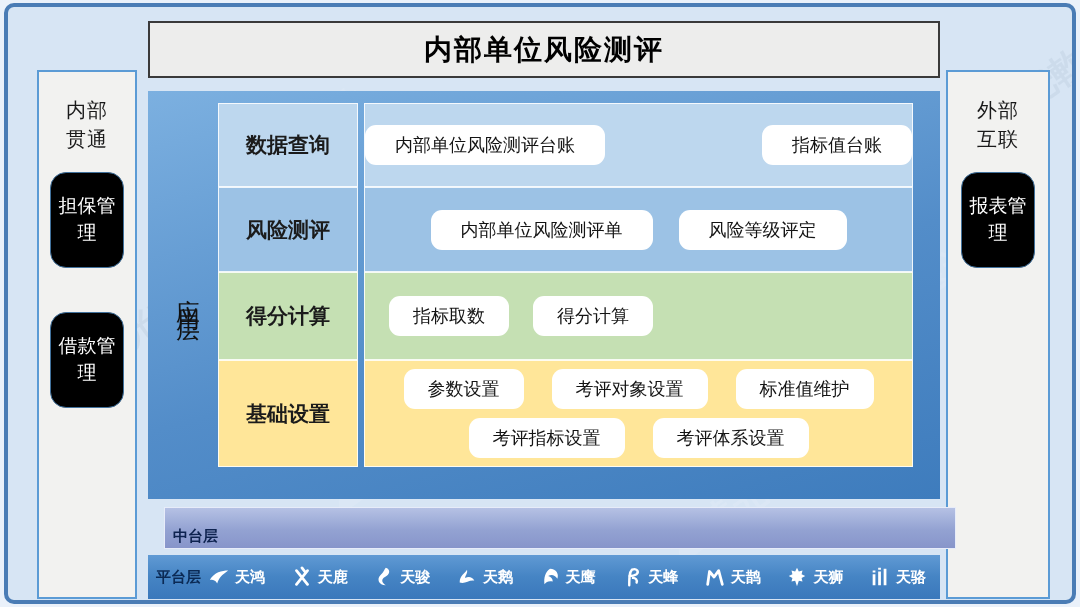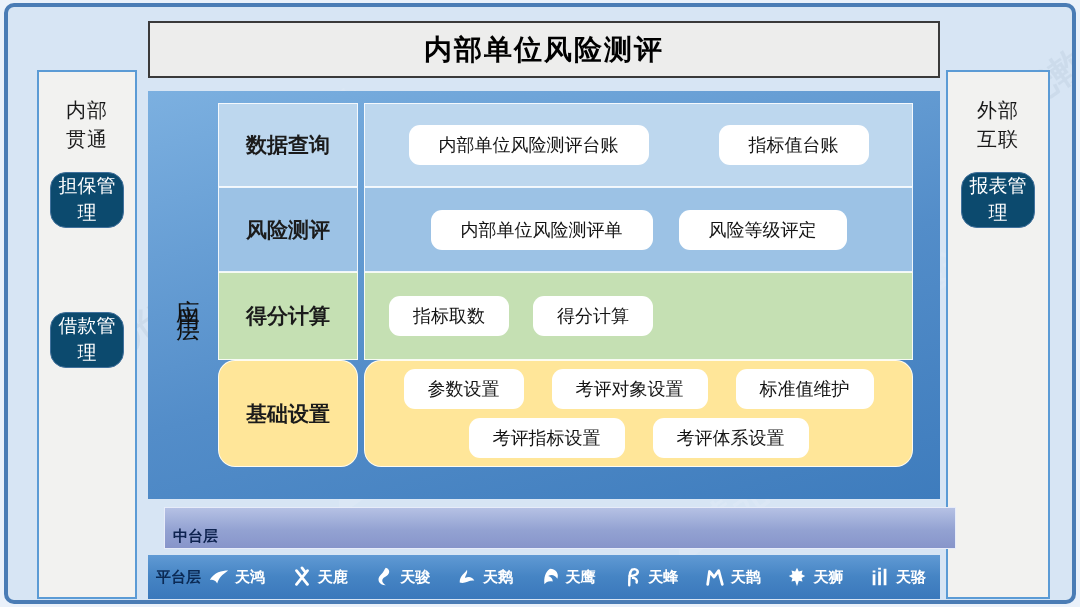--- a/index.html
+++ b/index.html
@@ -18,23 +18,23 @@
   .wm.dark svg { fill:#9fb3c8; }
 
   
   .side { position:absolute; top:63px; height:529px; width:100px;
           background:#f2f2f0; border:2px solid #5b9bd5; }
   .side.left  { left:29px; }
   .side.right { left:938px; width:104px; }
   .side-label { margin:24px auto 0; width:46px; text-align:center;
                 font-size:20px; color:#1a1a1a; line-height:1.45; letter-spacing:1px; }
   .side-btn { position:absolute; left:50%; transform:translateX(-50%); width:74px;
-              background:#0c4a6e; border:1px solid #41719c; border-radius:16px;
+              background:#000000; border:1px solid #41719c; border-radius:16px;
               color:#ffffff; font-size:19px; line-height:1.42; text-align:center;
-              padding:0 4px; }
+              padding:20px 4px; }
   .side-btn.b1 { top:100px; }
   .side-btn.b2 { top:240px; }
 
   
   .title-bar { position:absolute; left:140px; top:14px; width:792px; height:57px;
                background:#ededec; border:2px solid #3a3a3a;
                display:flex; align-items:center; justify-content:center;
                font-size:28px; font-weight:bold; color:#000; letter-spacing:2px; }
 
   
@@ -44,22 +44,22 @@
                 writing-mode:vertical-rl; text-orientation:upright;
                 font-size:24px; color:#111; letter-spacing:10px; font-weight:500; }
   .rows { position:absolute; left:70px; top:12px; width:695px; height:384px;
           display:flex; flex-direction:column; gap:0; }
   .row { display:flex; gap:6px; }
   .row.r1 { height:84px; } .row.r2 { height:85px; } .row.r3 { height:88px; } .row.r4 { height:107px; }
   .row-label { width:140px; flex:none; display:flex; align-items:center; justify-content:center;
                font-size:21px; font-weight:600; color:#1b1b1b; border:1px solid rgba(255,255,255,.85); }
   .row-body  { flex:1; display:flex; align-items:center; border:1px solid rgba(255,255,255,.85); }
   .c-blue1 { background:#bdd7ee; } .c-blue2 { background:#9cc2e5; }
-  .c-green { background:#c5e0b3; } .c-yellow { background:#ffe699;border-radius:17px; }
-  .row.r1 .row-body { justify-content:center; gap:70px; }
+  .c-green { background:#c5e0b3; } .c-yellow { background:#ffe699; }
+  .row.r1 .row-body { justify-content:space-between; gap:70px; }
   .row.r2 .row-body { justify-content:center; gap:26px; }
   .row.r3 .row-body { justify-content:flex-start; padding-left:24px; gap:24px; }
   .row.r4 .row-body { flex-direction:column; justify-content:center; gap:9px; }
   .chip-line { display:flex; justify-content:center; gap:28px; }
   .chip { background:#ffffff; border-radius:11px; padding:8px 30px; font-size:18px;
           color:#141414; white-space:nowrap; }
   .chip.wide { padding:8px 24px; }
 
   
   .mid-bar { position:absolute; left:156px; top:500px; width:792px; height:42px;

